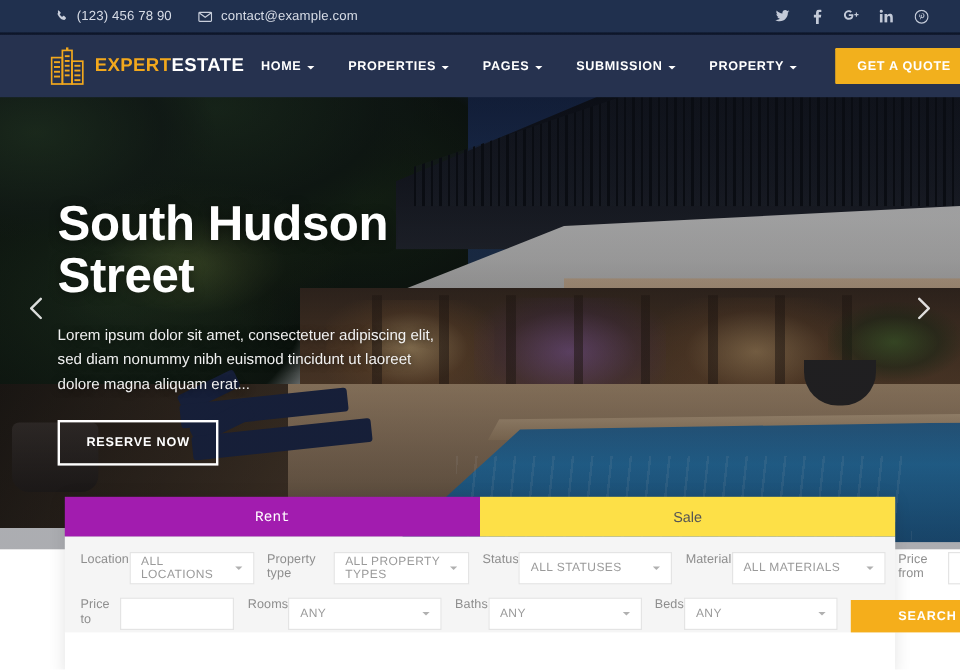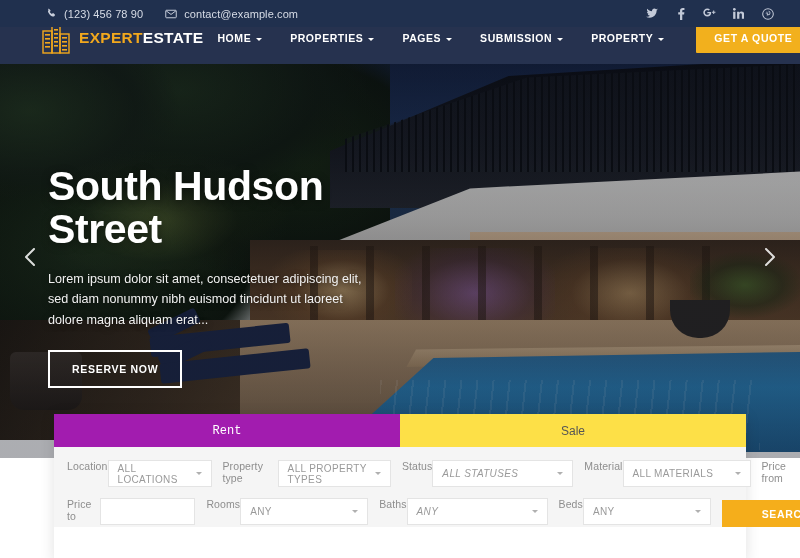--- a/index.html
+++ b/index.html
@@ -23,21 +23,21 @@
   .tb-item .ic { display: inline-flex; align-items: center; color: #c9cfdc; }
   .topbar-right { margin-left: auto; padding-right: 26px; display: flex; align-items: center; gap: 16px; }
   .soc {
     color: #c3cad8; font-size: 11px; line-height: 1; display: inline-flex;
     align-items: center; justify-content: center; width: 13px; height: 13px;
   }
   .soc svg { display:block; }
 
   
   .header {
-    position: absolute; top: 12px; left: 0; width: 800px; height: 52px;
+    position: absolute; top: 29px; left: 0; width: 800px; height: 52px;
     background: #26324f;
     display: flex; align-items: center;
     z-index: 35;
   }
   .logo-wrap { display: flex; align-items: center; gap: 9px; padding-left: 42px; }
   .logo-mark { width: 28px; height: 32px; display: block; }
   .logo-text { font-size: 15.5px; font-weight: 700; letter-spacing: .3px; white-space: nowrap; }
   .logo-text .w1 { color: #f2a81d; }
   .logo-text .w2 { color: #ffffff; }
 
@@ -228,21 +228,21 @@
     position: relative; cursor: pointer;
   }
   .ctrl .sel-caret {
     margin-left: auto; width: 0; height: 0;
     border-left: 3.2px solid transparent; border-right: 3.2px solid transparent;
     border-top: 3.8px solid #b0b0b0;
   }
   .ctrl-input { cursor: text; }
   .w-loc { width: 104px; justify-content: center; }
   .w-type { width: 128px; }
-  .w-stat { width: 141px; font-style: italic; }
+  .w-stat { width: 128px; }
   .w-mat  { width: 128px; }
   .w-price{ width: 128px; }
   .search-btn {
     width: 128px; height: 27px; background: #f5ae1b; color: #ffffff;
     border: none; font-size: 10.5px; font-weight: 700; letter-spacing: .7px;
     cursor: pointer; align-self: flex-end;
   }
 </style>
 </head>
 <body>

